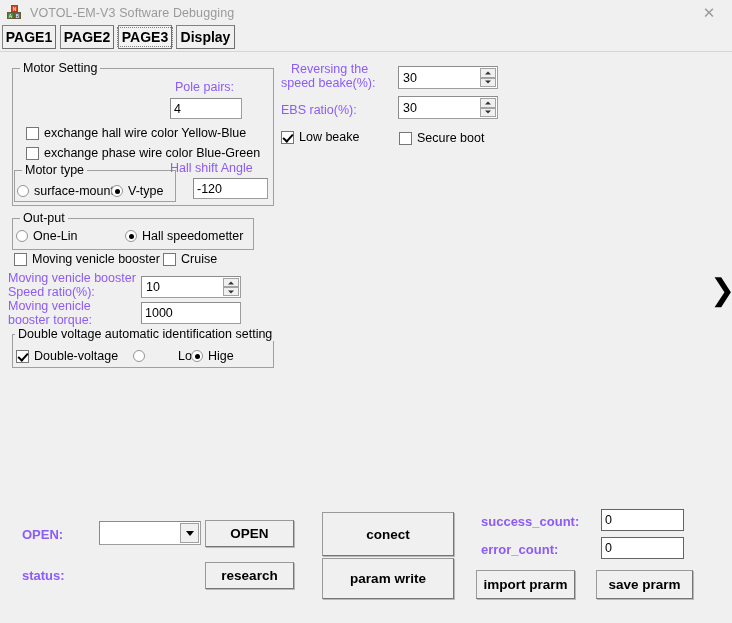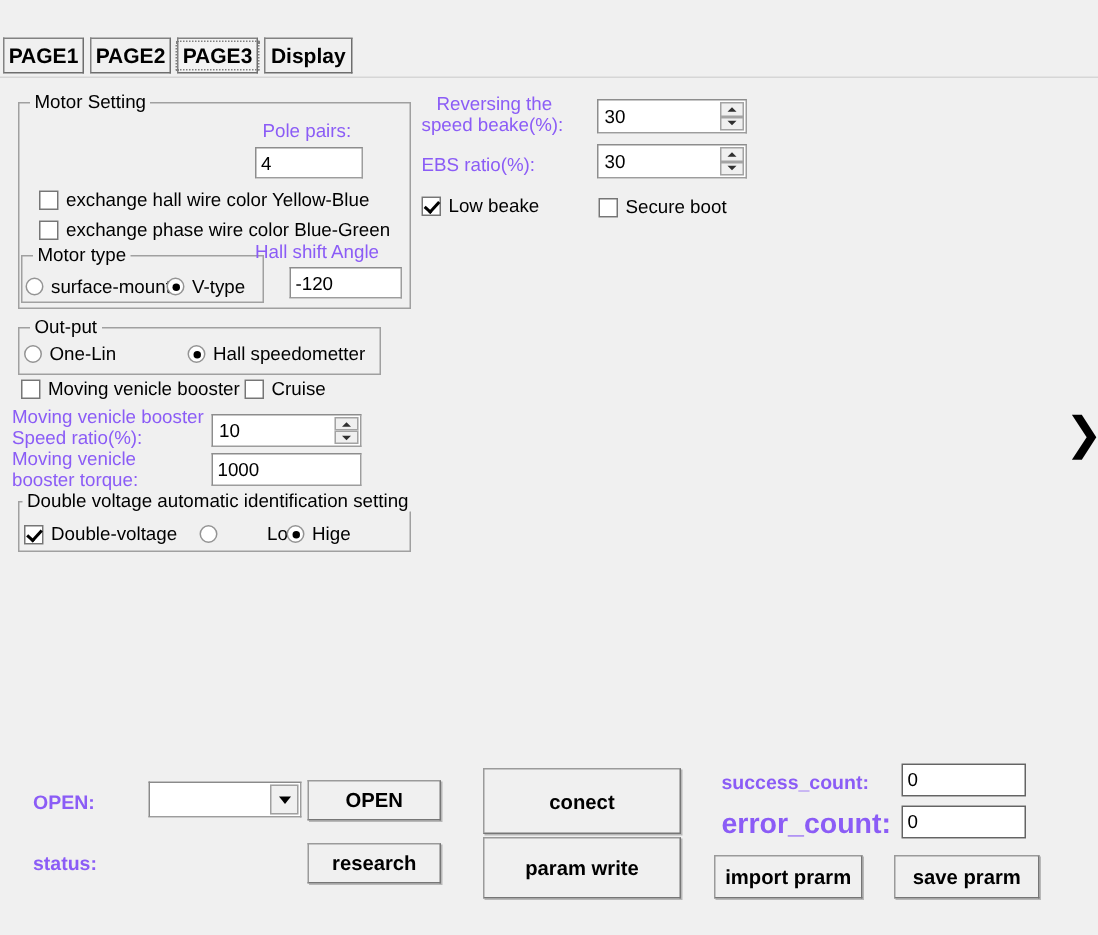--- a/index.html
+++ b/index.html
@@ -300,20 +300,29 @@
     font-size: 30px;
     color: #000;
     line-height: 1;
   }
 </style>
 </head>
 <body>
 
 <div id="app">
 
+  <div class="titlebar">
+    <div class="title-icon">
+      <div class="blk blk-a">N</div>
+      <div class="blk blk-b">A</div>
+      <div class="blk blk-c">B</div>
+    </div>
+    <div class="title-text">VOTOL-EM-V3 Software Debugging</div>
+    <div class="close-btn">✕</div>
+  </div>
 
   <div class="tabstrip">
     <div class="tab" style="left:2px; width:54px;">
       <span class="tab-inner">PAGE1</span>
     </div>
     <div class="tab" style="left:60px; width:54px;">
       <span class="tab-inner">PAGE2</span>
     </div>
     <div class="tab selected" style="left:118px; width:54px;">
       <span class="tab-inner">PAGE3</span>
@@ -445,19 +454,19 @@
 
   <div class="lbl" style="left:22px; top:569px; font-weight:bold; font-size:13px;">status:</div>
   <div class="btn" style="left:205px; top:562px; width:89px; height:27px;">research</div>
 
   <div class="btn" style="left:322px; top:512px; width:132px; height:44px;">conect</div>
   <div class="btn" style="left:322px; top:558px; width:132px; height:41px;">param write</div>
 
   <div class="lbl" style="left:481px; top:515px; font-weight:bold; font-size:13px;">success_count:</div>
   <div class="txtbox" style="left:601px; top:509px; width:83px; height:22px; border-color:#646464;">0</div>
 
-  <div class="lbl" style="left:481px; top:543px; font-weight:bold; font-size:19px;">error_count:</div>
+  <div class="lbl" style="left:481px; top:543px; font-weight:bold; font-size:13px;">error_count:</div>
   <div class="txtbox" style="left:601px; top:537px; width:83px; height:22px; border-color:#646464;">0</div>
 
   <div class="btn" style="left:476px; top:570px; width:99px; height:29px;">import prarm</div>
   <div class="btn" style="left:596px; top:570px; width:97px; height:29px;">save prarm</div>
 
 </div>
 
 </body></html>

